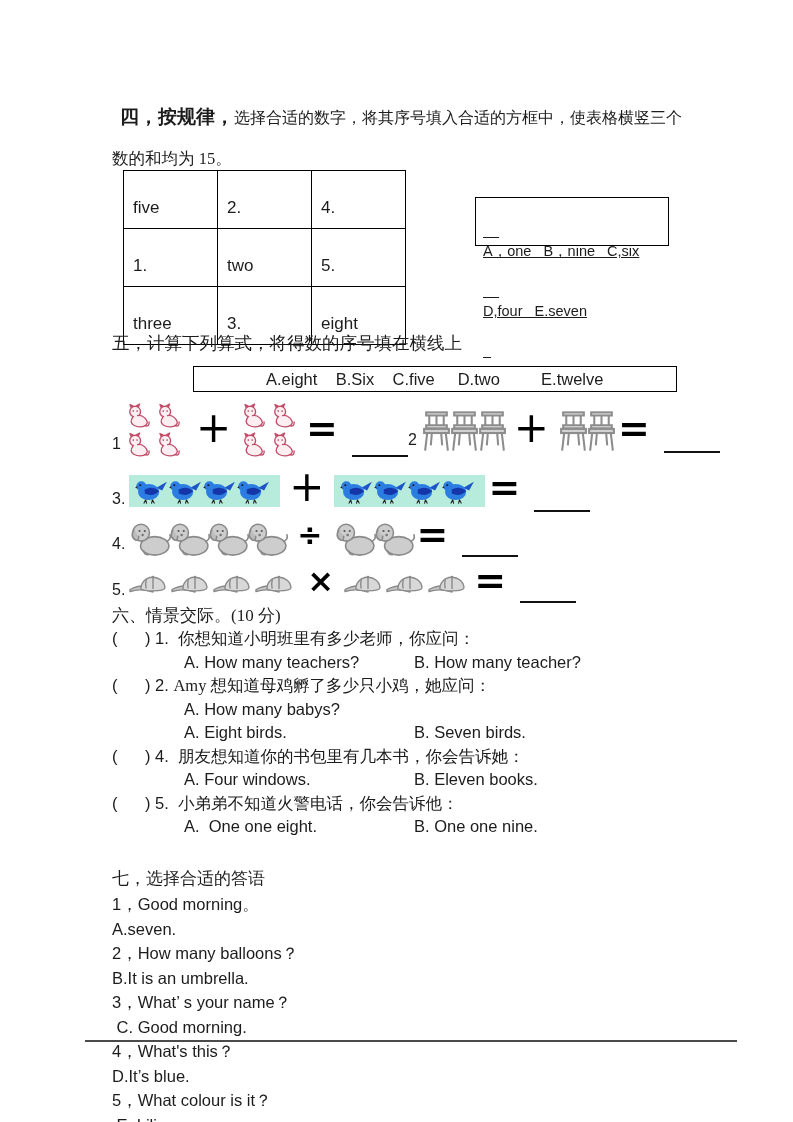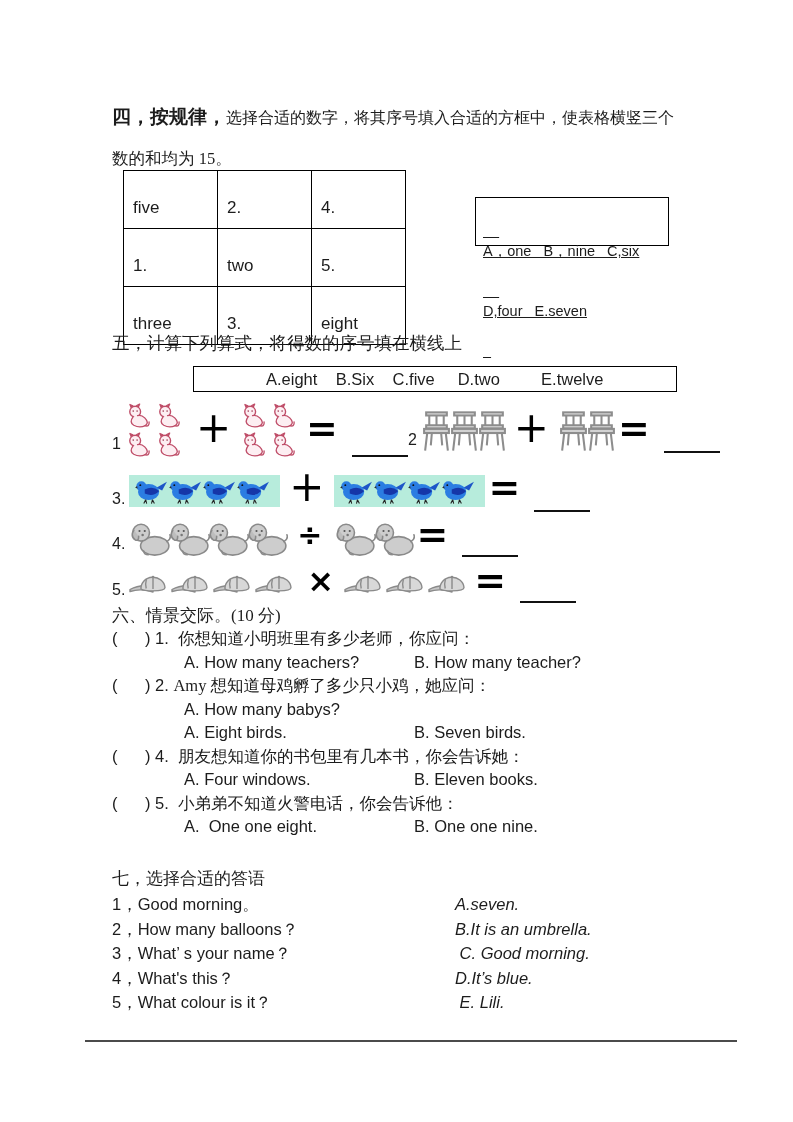--- a/index.html
+++ b/index.html
@@ -1,20 +1,20 @@
 <!DOCTYPE html>
 <html><head>
 <meta charset="utf-8">
 <style>
   html,body{margin:0;padding:0;background:#ffffff;}
   body{width:793px;height:1122px;font-family:"Liberation Sans","DejaVu Sans",sans-serif;color:#1c1c1c;}
   .page{position:relative;width:793px;height:1122px;overflow:hidden;background:#fff;}
 
   
-  #s4-title-1{position:absolute;left:112px;top:104px;width:600px;font-size:16px;white-space:nowrap;}
+  #s4-title-1{position:absolute;left:120px;top:104px;width:600px;font-size:16px;white-space:nowrap;}
   #s4-title-1 .t-big{font-size:19px;font-weight:bold;font-family:"Liberation Serif","DejaVu Serif",serif;}
   #s4-title-2{position:absolute;left:112px;top:148px;font-size:16.5px;font-family:"Liberation Serif","DejaVu Serif",serif;}
   #s4-table{position:absolute;left:123px;top:170px;border-collapse:collapse;}
   #s4-table td{border:1.6px solid #000;width:84px;height:41px;font-size:17px;padding:16px 0 0 9px;vertical-align:middle;}
   #s4-options{position:absolute;left:475px;top:197px;width:178px;height:41px;border:1.6px solid #000;
               font-size:14.5px;line-height:20px;padding:3px 7px;white-space:pre;text-decoration:underline;}
 
   
   #s5-title{position:absolute;left:112px;top:331px;font-size:17.5px;font-family:"Liberation Serif","DejaVu Serif",serif;}
   #s5-options{position:absolute;left:193px;top:366px;width:410px;height:24px;border:1.6px solid #000;
@@ -53,23 +53,23 @@
   #s6-title{font-size:17px;font-family:"Liberation Serif","DejaVu Serif",serif;}
   .s6-line1{white-space:pre;line-height:23.5px;font-family:"Liberation Serif","DejaVu Serif",serif;}
   .s6-line1 .q-prefix{font-family:"Liberation Sans","DejaVu Sans",sans-serif;}
   .s6-line2{display:flex;line-height:23.5px;padding-left:72px;}
   .s6-line2 .optA{width:230px;white-space:pre;}
   .s6-line2 .optB{white-space:pre;}
 
   
   #s7{position:absolute;left:112px;top:866px;width:620px;font-size:16.5px;}
   #s7-title{font-size:17px;line-height:26px;font-family:"Liberation Serif","DejaVu Serif",serif;}
-  .s7-row{display:flex;line-height:24.5px;}
+  .s7-row{display:flex;line-height:24.5px;flex-direction:column;}
   .s7-row .q7{width:343px;white-space:pre;}
-  .s7-row .a7{white-space:pre;font-style:italic;}
+  .s7-row .a7{white-space:pre;}
 
   #footer-line{position:absolute;left:85px;top:1040px;width:652px;height:2px;background:#4b4b4b;}
 </style>
 </head>
 <body>
 
 <svg width="0" height="0" style="position:absolute" aria-hidden="true">
   <defs>
     <symbol id="sym-cat" viewBox="0 0 30 30">
       <g stroke="#bf4d68" stroke-width="1.4" fill="#fdeef2" stroke-linecap="round" stroke-linejoin="round">

